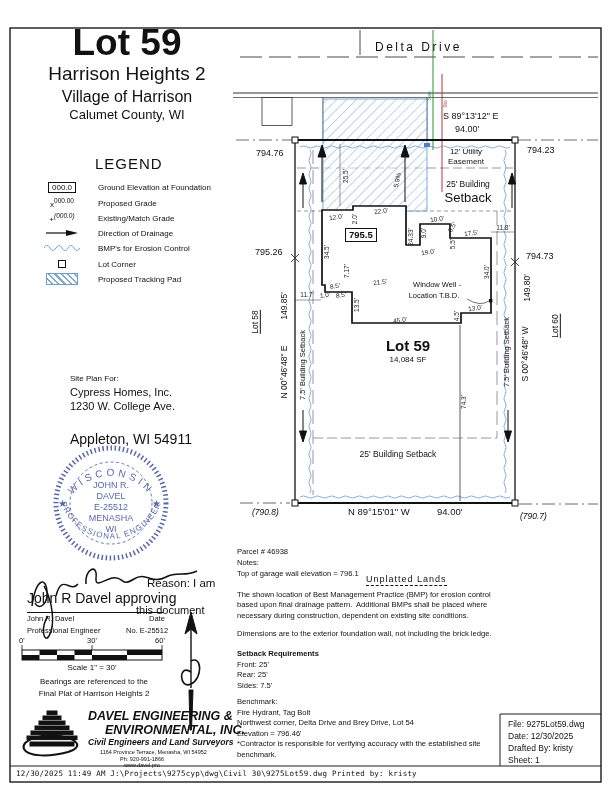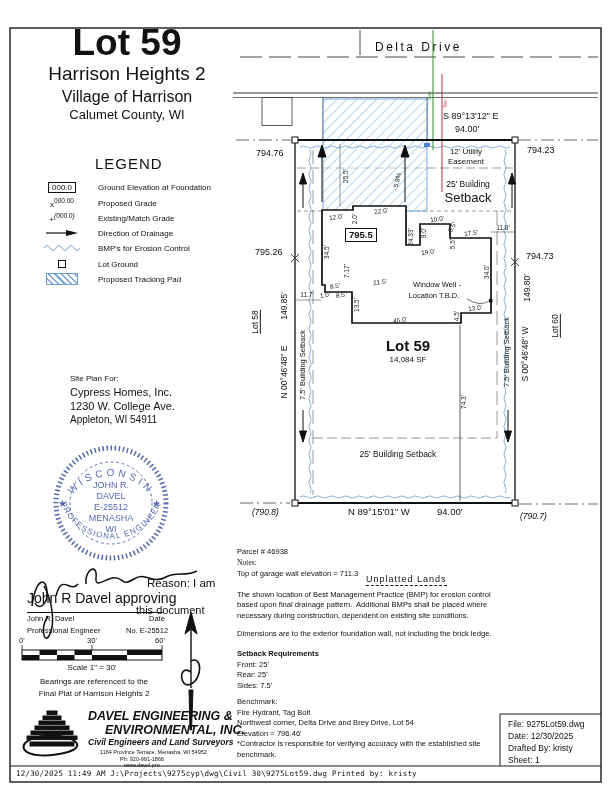--- a/index.html
+++ b/index.html
@@ -290,34 +290,34 @@
         <line x1="2" y1="4" x2="24" y2="4" stroke="#111" stroke-width="1.2"></line>
         <polygon points="22,1 34,4 22,7" fill="#111"></polygon>
       </svg>
     </span>
     <span class="lg-lbl">Direction of Drainage</span>
   </div>
   <div class="lg-row" style="top:257px;">
     <span class="lg-sym">
         <span class="lg-sq"></span>
       </span>
-    <span class="lg-lbl">Lot Ground</span>
+    <span class="lg-lbl">Lot Corner</span>
   </div>
   <div class="lg-row" style="top:272px;">
     <span class="lg-sym">
         <span class="lg-hatch"></span>
       </span>
     <span class="lg-lbl">Proposed Tracking Pad</span>
   </div>
 
   <div class="t" style="left:70px;top:375px;">
     <div style="font-size:8px;">Site Plan For:</div>
     <div style="font-size:11px;margin-top:2px;">Cypress Homes, Inc.</div>
     <div style="font-size:11px;margin-top:2px;">1230 W. College Ave.</div>
-    <div style="font-size:10px;margin-top:2px;">Appleton, WI 54911</div>
+    <div style="font-size:14px;margin-top:20px;">Appleton, WI 54911</div>
   </div>
 
   <div id="seal-wrap">
     <svg width="150" height="150" viewBox="0 0 150 150">
       <circle cx="73" cy="73" r="55" fill="none" stroke="#5569b3" stroke-width="5" stroke-dasharray="1.5 2.6"></circle>
       <circle cx="73" cy="73" r="41" fill="none" stroke="#5569b3" stroke-width="0.9" stroke-dasharray="3 2.5"></circle>
       <defs>
         <path id="arcTop" d="M 25,85 A 49,49 0 0 1 121,85" fill="none"></path>
         <path id="arcBot" d="M 21,66 A 53,53 0 0 0 125,66" fill="none"></path>
       </defs>
@@ -356,22 +356,22 @@
   <span class="t cx" style="left:94px;top:690px;font-size:8px;">Final Plat of Harrison Heights 2</span>
 
   <span class="t b ital" style="left:88px;top:710px;font-size:12.5px;">DAVEL ENGINEERING &amp;</span>
   <span class="t b ital" style="left:105px;top:724px;font-size:12.5px;">ENVIRONMENTAL, INC.</span>
   <span class="t b ital" style="left:88px;top:738px;font-size:8.5px;">Civil Engineers and Land Surveyors</span>
   <span class="t" style="left:100px;top:749px;font-size:5.5px;">1164 Province Terrace,  Menasha, WI  54952</span>
   <span class="t" style="left:120px;top:756px;font-size:5.5px;">Ph:  920-991-1866</span>
   <span class="t" style="left:124px;top:762px;font-size:5.5px;">www.davel.pro</span>
 
   <span class="t note" style="left:237px;top:547px;">Parcel # 46938</span>
-  <span class="t note" style="left:237px;top:558px;font-family:Liberation Serif, serif;">Notes:</span>
-  <span class="t note" style="left:237px;top:569px;">Top of garage wall elevation = 711.3</span>
+  <span class="t note" style="left:237px;top:558px;">Notes:</span>
+  <span class="t note" style="left:237px;top:569px;">Top of garage wall elevation = 796.1</span>
   <div class="t note pre" style="left:237px;top:590px;">The shown location of Best Management Practice (BMP) for erosion control
 based upon final drainage pattern.  Additional BMPs shall be placed where
 necessary during construction, dependent on existing site conditions.</div>
   <span class="t note" style="left:237px;top:629px;">Dimensions are to the exterior foundation wall, not including the brick ledge.</span>
   <span class="t note b" style="left:237px;top:649px;">Setback Requirements</span>
   <div class="t note pre" style="left:237px;top:660px;">Front: 25'
 Rear: 25'
 Sides: 7.5'</div>
   <span class="t note" style="left:237px;top:697px;">Benchmark:</span>
   <div class="t note pre" style="left:237px;top:708px;">Fire Hydrant, Tag Bolt

